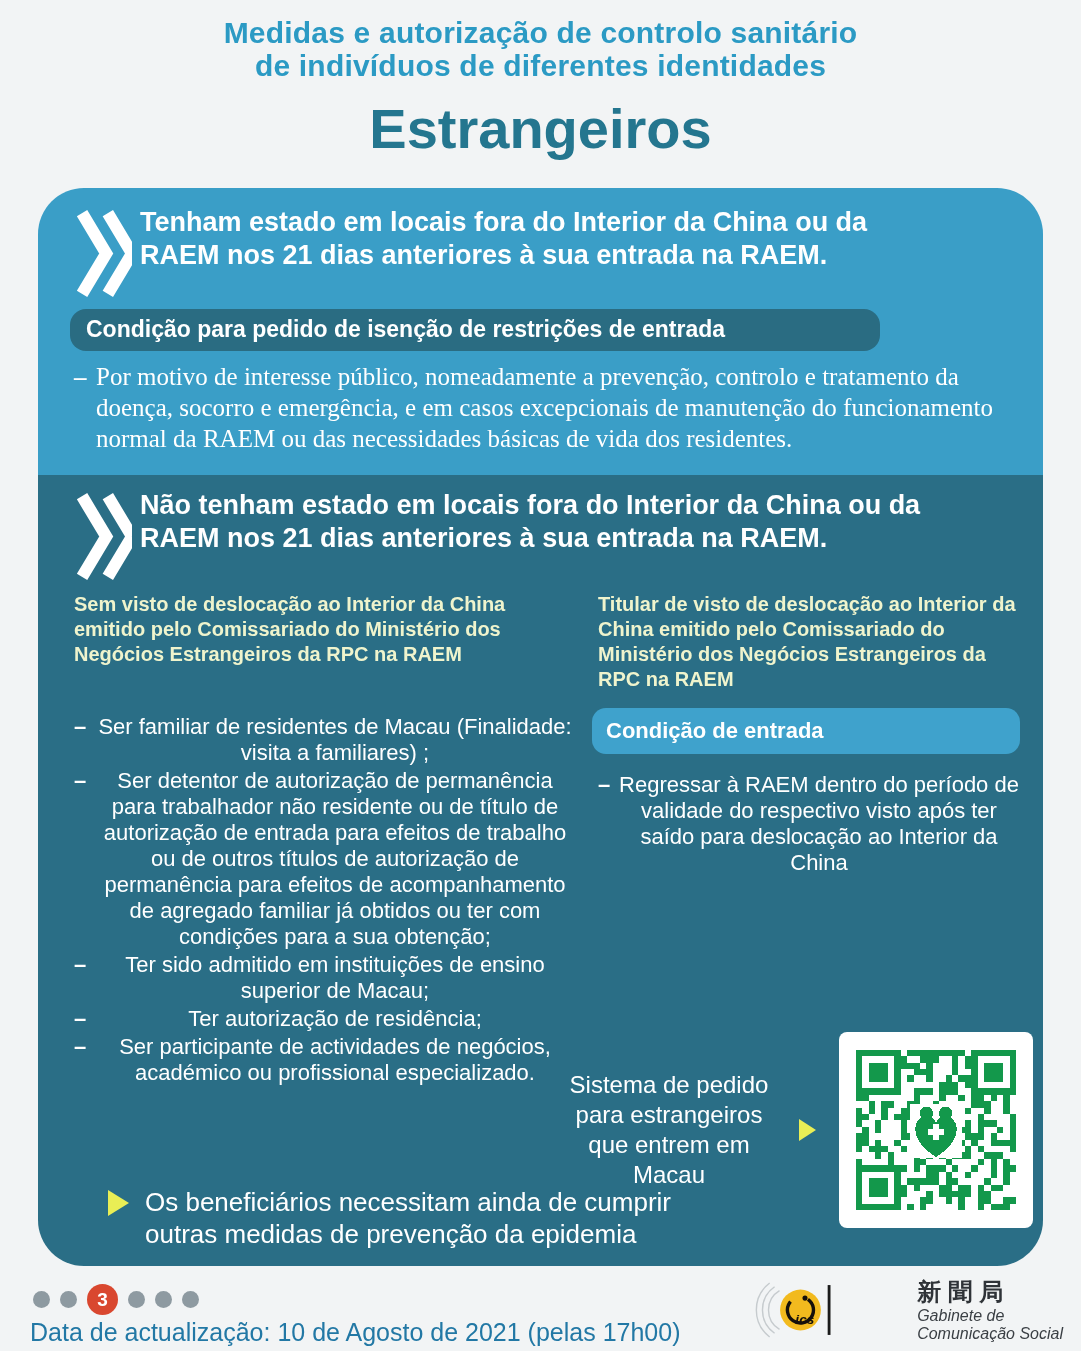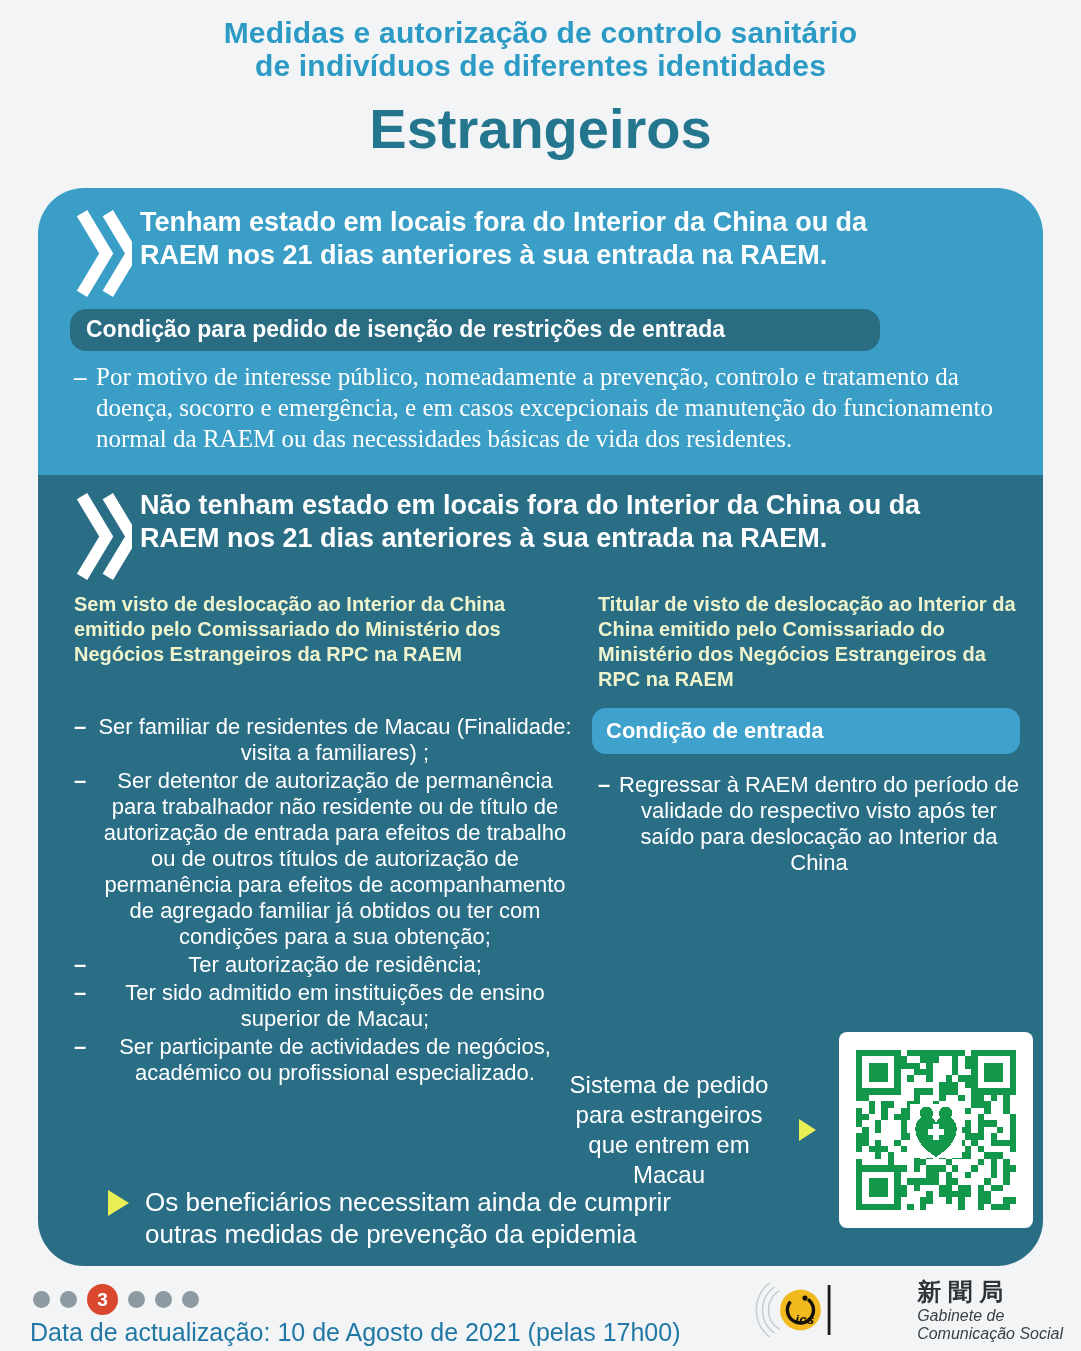--- a/index.html
+++ b/index.html
@@ -146,22 +146,22 @@
       <div class="sec-heading" style="max-width:820px;">Não tenham estado em locais fora do Interior da China ou da RAEM nos 21 dias anteriores à sua entrada na RAEM.</div>
     </div>
 
     <div class="columns">
 
       <div class="col-left">
         <div class="col-subhead">Sem visto de deslocação ao Interior da China emitido pelo Comissariado do Ministério dos Negócios Estrangeiros da RPC na RAEM</div>
         <ul class="cond-list">
           <li>Ser familiar de residentes de Macau (Finalidade: visita a familiares) ;</li>
           <li>Ser detentor de autorização de permanência para trabalhador não residente ou de título de autorização de entrada para efeitos de trabalho ou de outros títulos de autorização de permanência para efeitos de acompanhamento de agregado familiar já obtidos ou ter com condições para a sua obtenção;</li>
+          <li>Ter sido admitido em instituições de ensino superior de Macau;</li>
           <li>Ter autorização de residência;</li>
-          <li>Ter sido admitido em instituições de ensino superior de Macau;</li>
           <li>Ser participante de actividades de negócios, académico ou profissional especializado.</li>
         </ul>
       </div>
 
       <div class="col-right">
         <div class="col-subhead">Titular de visto de deslocação ao Interior da China emitido pelo Comissariado do Ministério dos Negócios Estrangeiros da RPC na RAEM</div>
         <div class="pill-light">Condição de entrada</div>
         <ul class="cond-list">
           <li>Regressar à RAEM dentro do período de validade do respectivo visto após ter saído para deslocação ao Interior da China</li>
         </ul>

